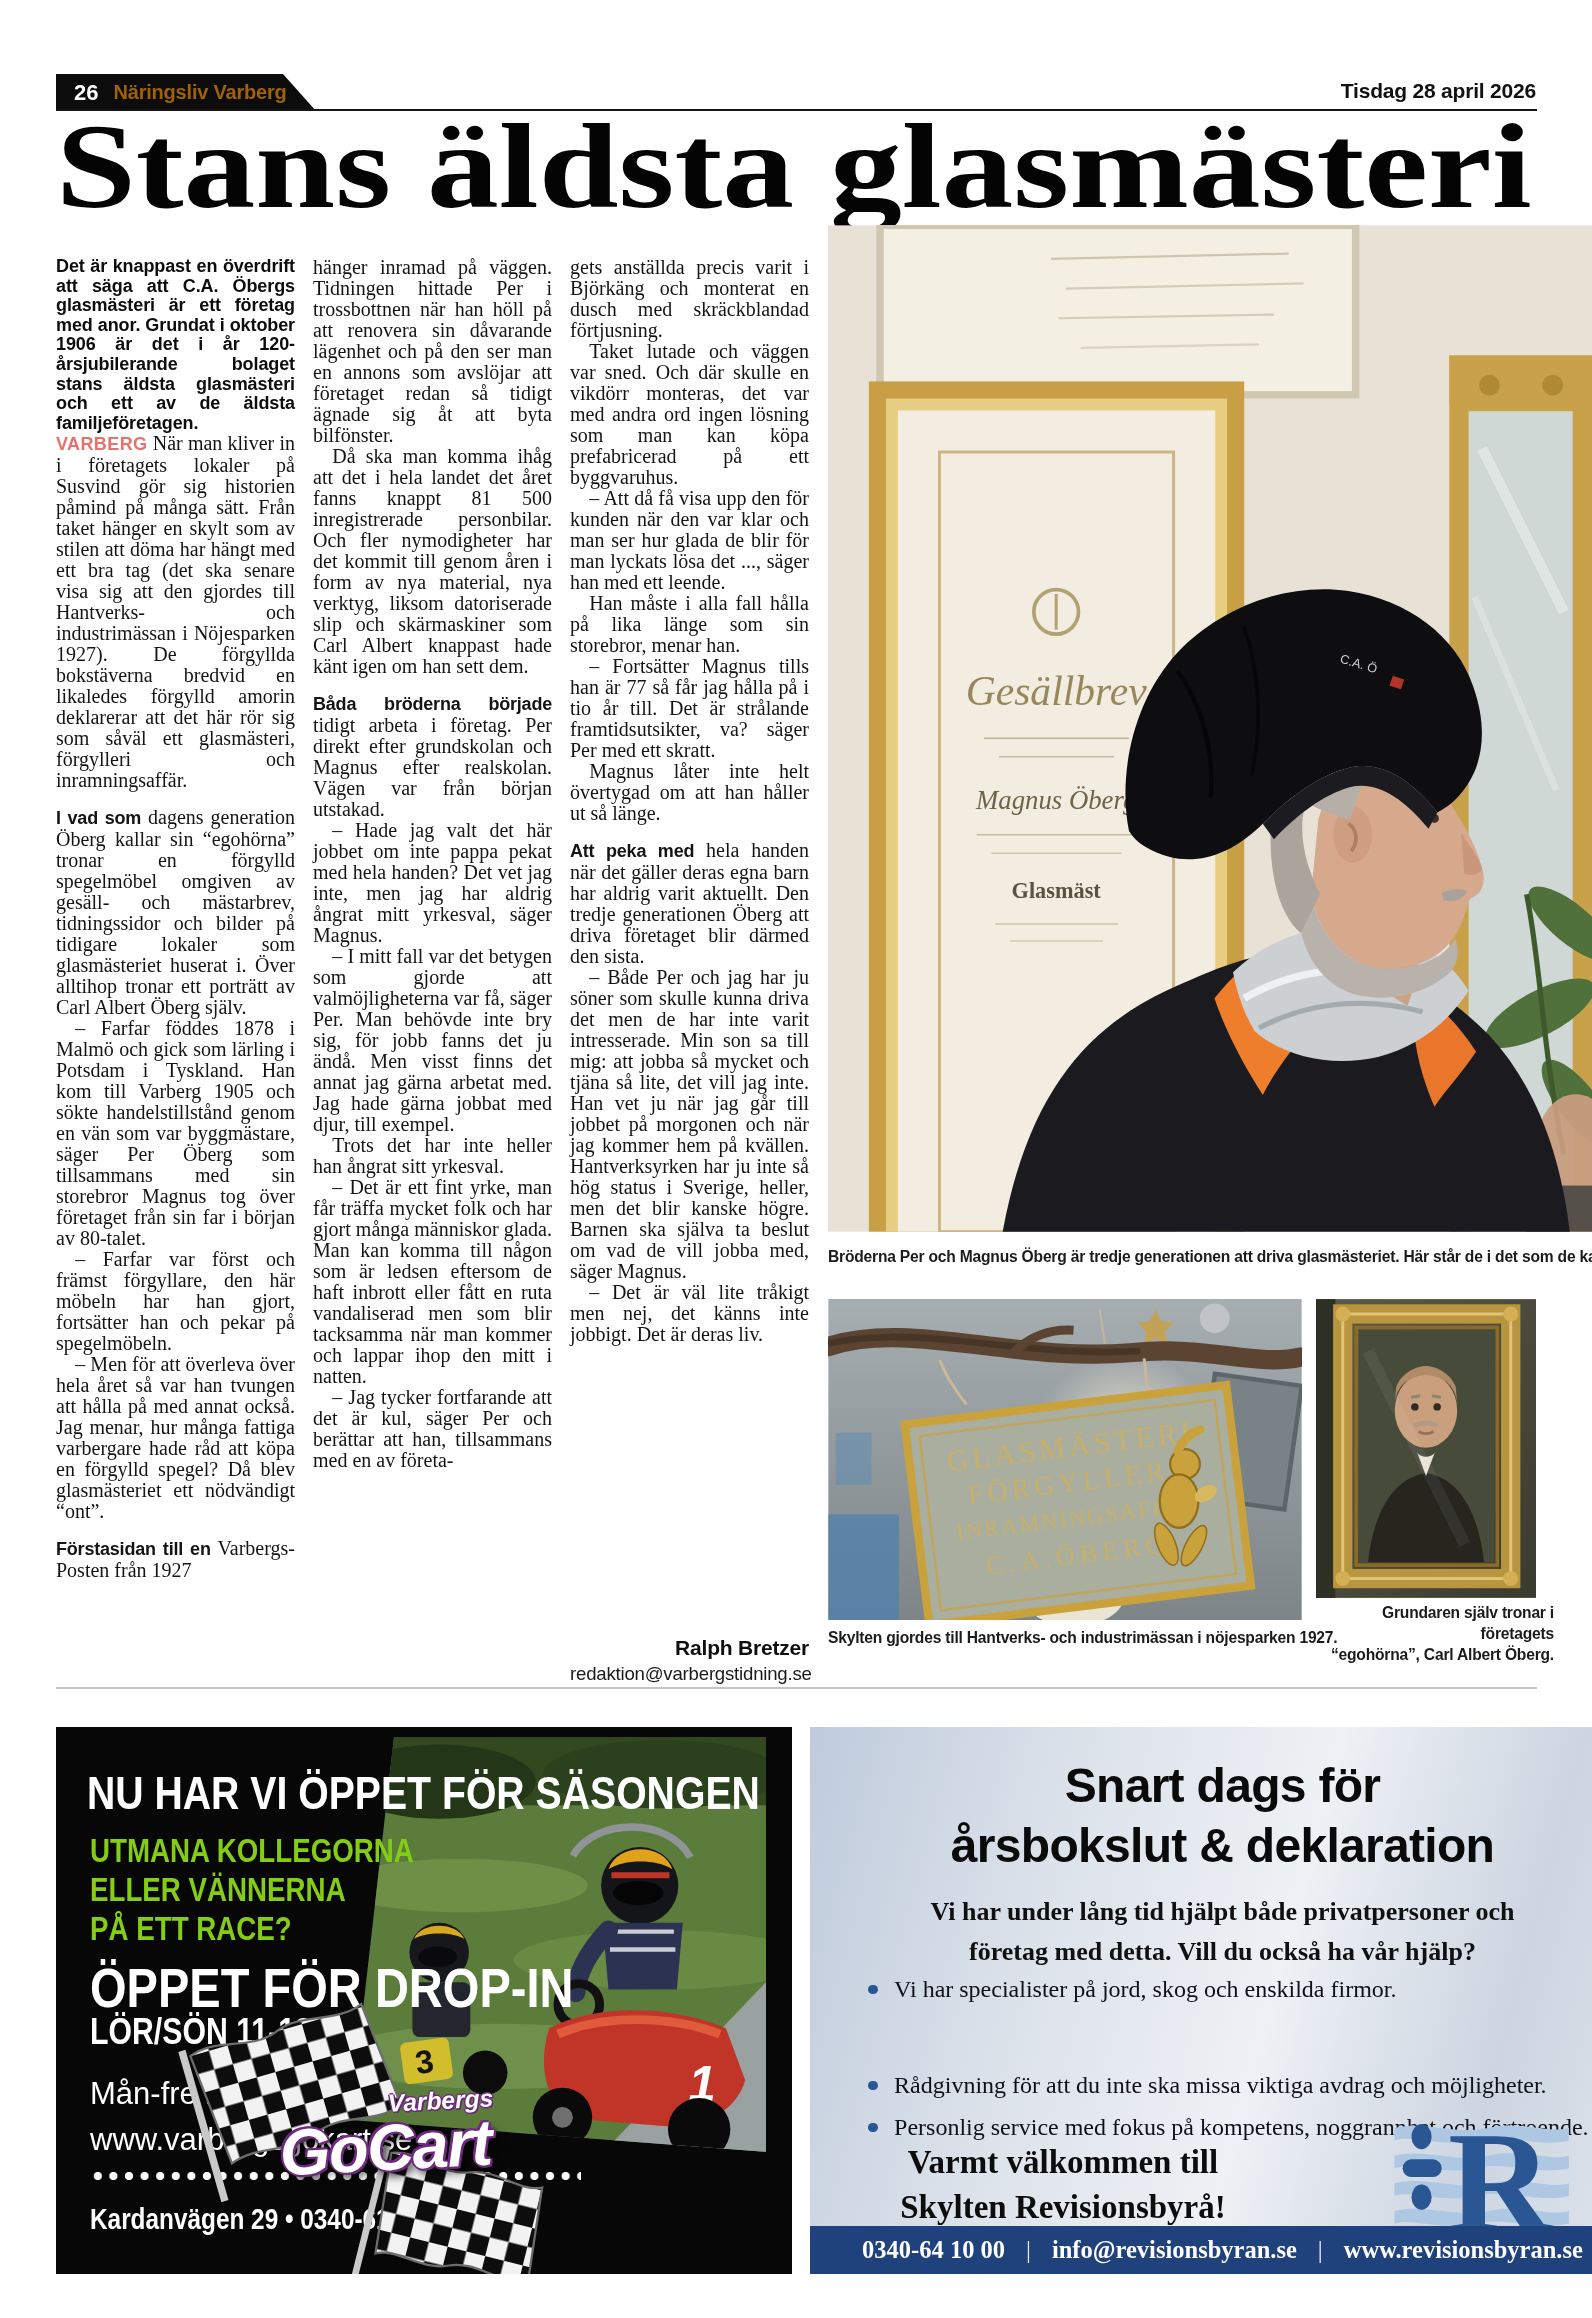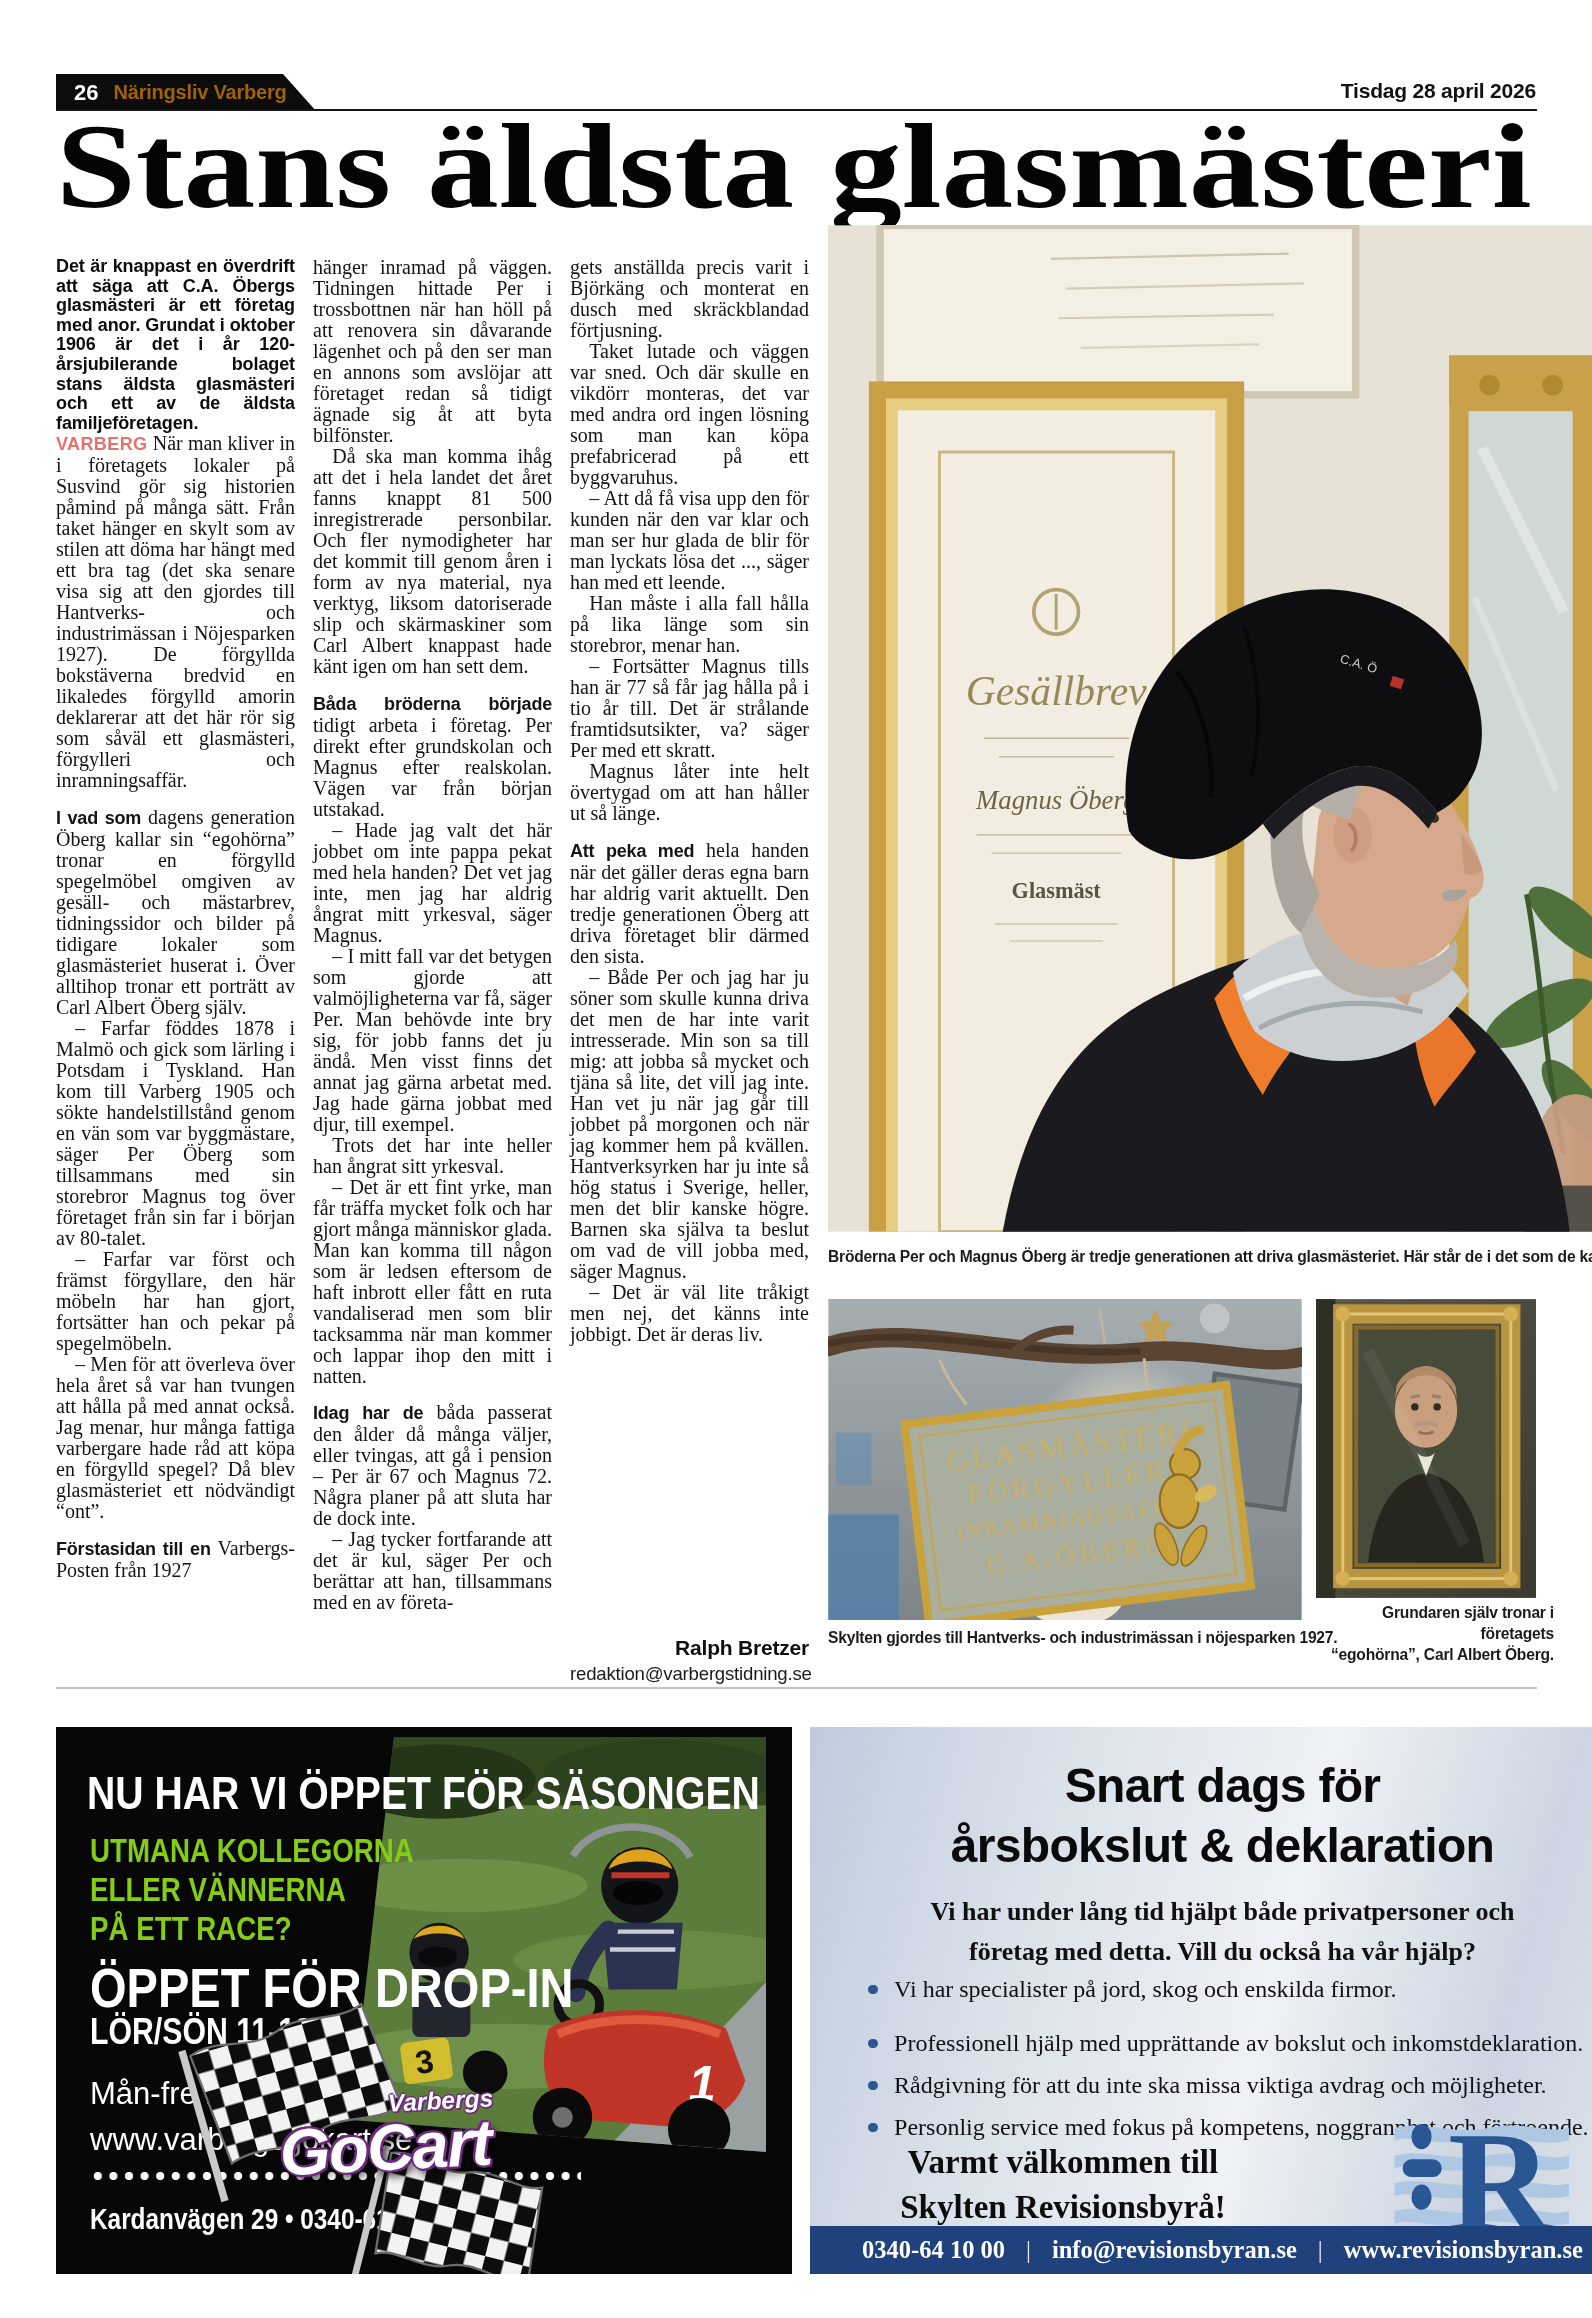--- a/index.html
+++ b/index.html
@@ -105,21 +105,20 @@
 </div>
 
 <div class="col" style="left:313px">
   <p>hänger inramad på väggen. Tidningen hittade Per i trossbottnen när han höll på att renovera sin dåvarande lägenhet och på den ser man en annons som avslöjar att företaget redan så tidigt ägnade sig åt att byta bilfönster.</p>
   <p class="q">Då ska man komma ihåg att det i hela landet det året fanns knappt 81 500 inregistrerade personbilar. Och fler nymodigheter har det kommit till genom åren i form av nya material, nya verktyg, liksom datoriserade slip och skärmaskiner som Carl Albert knappast hade känt igen om han sett dem.</p>
   <p class="sect"><span class="lead-in">Båda bröderna började</span><span> tidigt arbeta i företag. Per direkt efter grundskolan och Magnus efter realskolan. Vägen var från början utstakad.</span></p>
   <p class="q">– Hade jag valt det här jobbet om inte pappa pekat med hela handen? Det vet jag inte, men jag har aldrig ångrat mitt yrkesval, säger Magnus.</p>
   <p class="q">– I mitt fall var det betygen som gjorde att valmöjligheterna var få, säger Per. Man behövde inte bry sig, för jobb fanns det ju ändå. Men visst finns det annat jag gärna arbetat med. Jag hade gärna jobbat med djur, till exempel.</p>
   <p class="q">Trots det har inte heller han ångrat sitt yrkesval.</p>
   <p class="q">– Det är ett fint yrke, man får träffa mycket folk och har gjort många människor glada. Man kan komma till någon som är ledsen eftersom de haft inbrott eller fått en ruta vandaliserad men som blir tacksamma när man kommer och lappar ihop den mitt i natten.</p>
-  <p class="sect"><span class="lead-in">Idag har de</span><span> båda passerat den ålder då många väljer, eller tvingas, att gå i pension – Per är 67 och Magnus 72. Några planer på att sluta har de dock inte.</span></p>
   <p class="q">– Jag tycker fortfarande att det är kul, säger Per och berättar att han, tillsammans med en av företa-</p>
 </div>
 
 <div class="col" style="left:570px">
   <p>gets anställda precis varit i Björkäng och monterat en dusch med skräckblandad förtjusning.</p>
   <p class="q">Taket lutade och väggen var sned. Och där skulle en vikdörr monteras, det var med andra ord ingen lösning som man kan köpa prefabricerad på ett byggvaruhus.</p>
   <p class="q">– Att då få visa upp den för kunden när den var klar och man ser hur glada de blir för man lyckats lösa det ..., säger han med ett leende.</p>
   <p class="q">Han måste i alla fall hålla på lika länge som sin storebror, menar han.</p>
   <p class="q">– Fortsätter Magnus tills han är 77 så får jag hålla på i tio år till. Det är strålande framtidsutsikter, va? säger Per med ett skratt.</p>
   <p class="q">Magnus låter inte helt övertygad om att han håller ut så länge.</p>
@@ -391,24 +390,20 @@
 <div class="ad-revision">
   <div class="rev-title" style="top:31px">Snart dags för</div>
   <div class="rev-title" style="top:91px">årsbokslut &amp; deklaration</div>
   <div class="rev-sub" style="top:170px">Vi har under lång tid hjälpt både privatpersoner och</div>
   <div class="rev-sub" style="top:210px">företag med detta. Vill du också ha vår hjälp?</div>
 
   <div class="rev-bullet-row" style="top:249px">
     <span class="rev-bullet-dot"></span>
     <span class="rev-bullet-text">Vi har specialister på jord, skog och enskilda firmor.</span>
   </div>
-  <div class="rev-bullet-row" style="top:303px">
-    <span class="rev-bullet-dot"></span>
-    <span class="rev-bullet-text">Professionell hjälp med upprättande av bokslut och inkomstdeklaration.</span>
-  </div>
   <div class="rev-bullet-row" style="top:345px">
     <span class="rev-bullet-dot"></span>
     <span class="rev-bullet-text">Rådgivning för att du inte ska missa viktiga avdrag och möjligheter.</span>
   </div>
   <div class="rev-bullet-row" style="top:387px">
     <span class="rev-bullet-dot"></span>
     <span class="rev-bullet-text">Personlig service med fokus på kompetens, noggrannhet och förtroende.</span>
   </div>
 
   <div class="rev-welcome">

